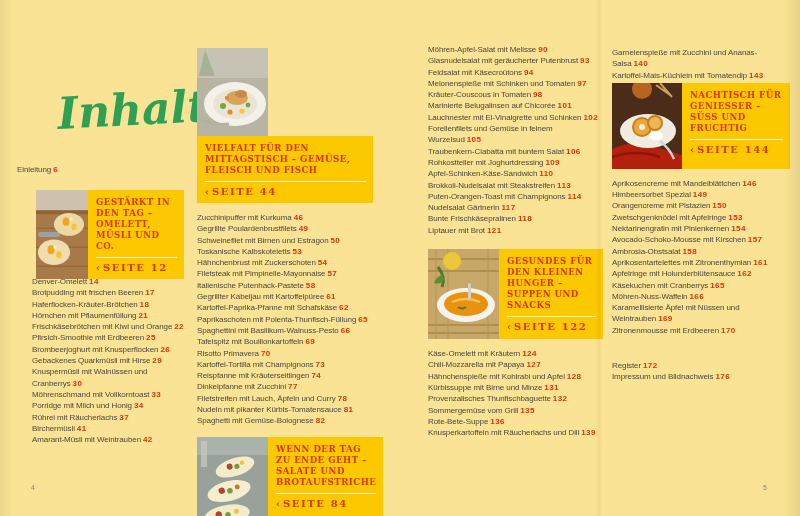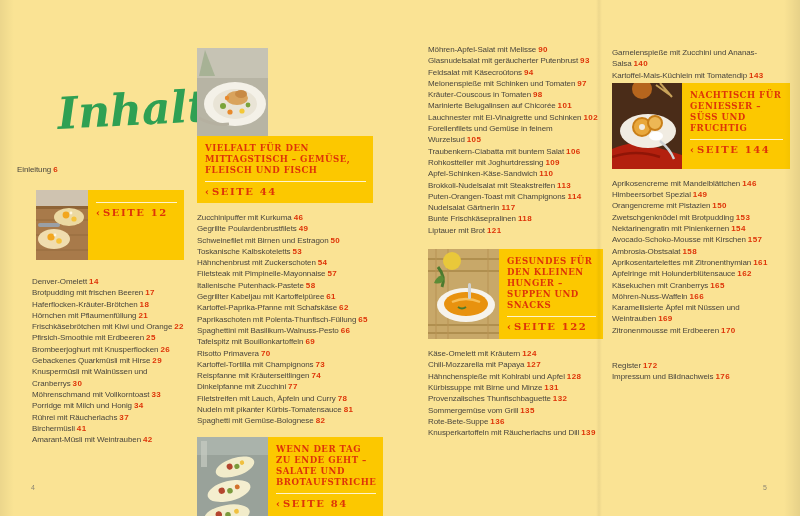--- a/index.html
+++ b/index.html
@@ -88,20 +88,21 @@
         <ellipse cx="18" cy="49" rx="16" ry="10" fill="#f0ddae"></ellipse>
         <circle cx="30" cy="25" r="3.4" fill="#f2a61e"></circle>
         <circle cx="38" cy="29" r="2.6" fill="#f6c33a"></circle>
         <circle cx="15" cy="47" r="3.6" fill="#f2a61e"></circle>
         <circle cx="23" cy="51" r="2.8" fill="#f6c33a"></circle>
         <circle cx="35" cy="23" r="1.4" fill="#fff7e0"></circle>
         <circle cx="19" cy="45" r="1.4" fill="#fff7e0"></circle>
       </svg>
     </div>
     <div class="yellow-box">
+      <div class="box-title">GESTÄRKT IN DEN TAG – OMELETT, MÜSLI UND CO.</div>
       <div class="box-rule"></div>
       <div class="box-seite">
         <span class="arrow">‹</span><span>SEITE 12</span>
       </div>
     </div>
   </div>
 
   <div class="col" id="col1">
 
       <div class="entry"><span>Denver-Omelett</span><span class="pg">14</span></div>
@@ -361,21 +362,21 @@
     </div>
 
     <div>
 
         <div class="entry"><span>Aprikosencreme mit Mandelblättchen</span><span class="pg">146</span></div>
 
         <div class="entry"><span>Himbeersorbet Spezial</span><span class="pg">149</span></div>
 
         <div class="entry"><span>Orangencreme mit Pistazien</span><span class="pg">150</span></div>
 
-        <div class="entry"><span>Zwetschgenknödel mit Brotpudding</span><span class="pg">153</span></div>
+        <div class="entry"><span>Zwetschgenknödel mit Apfelringe</span><span class="pg">153</span></div>
 
         <div class="entry"><span>Nektarinengratin mit Pinienkernen</span><span class="pg">154</span></div>
 
         <div class="entry"><span>Avocado-Schoko-Mousse mit Kirschen</span><span class="pg">157</span></div>
 
         <div class="entry"><span>Ambrosia-Obstsalat</span><span class="pg">158</span></div>
 
         <div class="entry"><span>Aprikosentartelettes mit Zitronenthymian</span><span class="pg">161</span></div>
 
         <div class="entry"><span>Apfelringe mit Holunderblütensauce</span><span class="pg">162</span></div>

